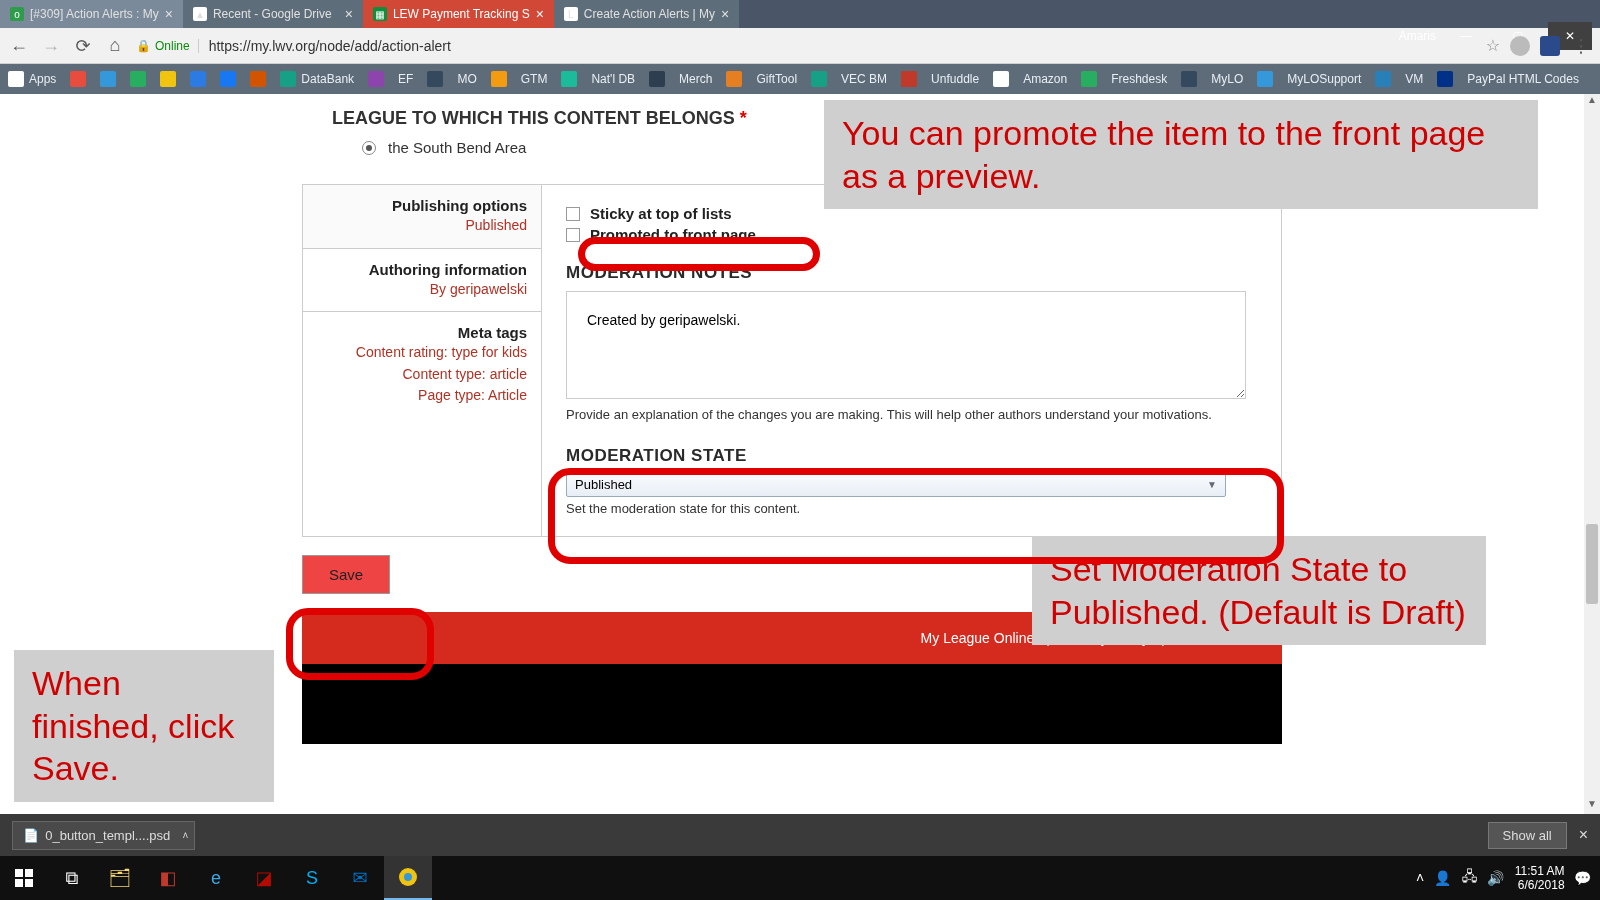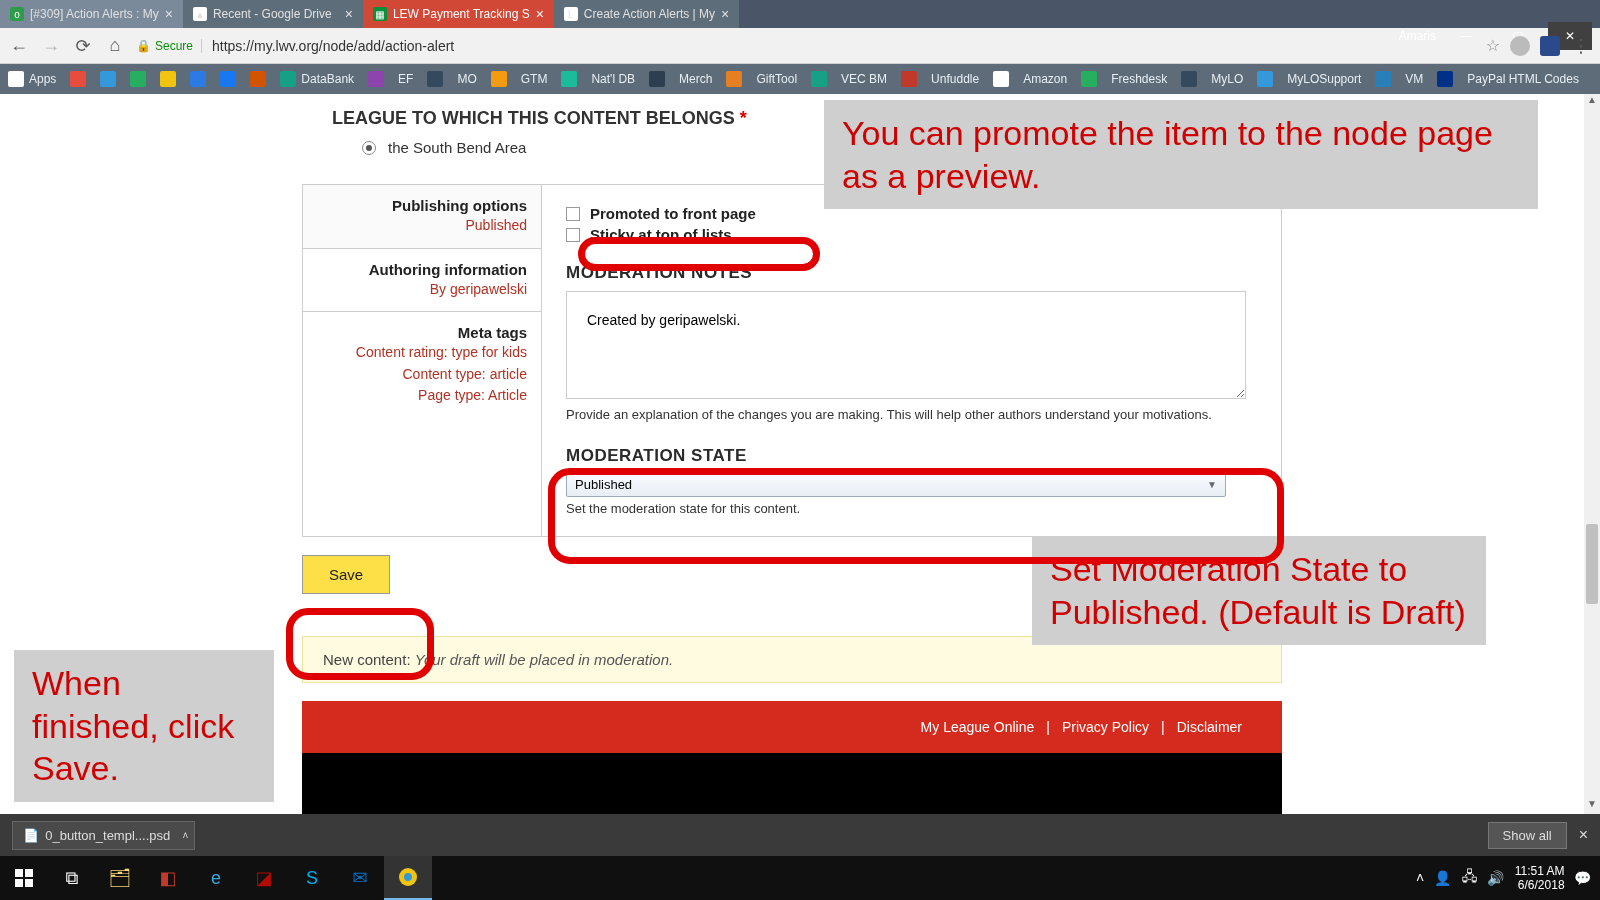--- a/index.html
+++ b/index.html
@@ -51,21 +51,21 @@
 
 .opt-body { flex:1; border-left:1px solid #ccc; padding: 16px 20px 20px 24px; }
 .chk-row { display:flex; align-items:center; gap:10px; font-weight:bold; font-size:15px; color:#222; margin:4px 0; }
 .chk { width:14px; height:14px; border:1px solid #999; background:#fff; }
 .h-label { font-weight:bold; font-size:17px; color:#2a2a2a; margin-top:20px; letter-spacing:0.5px; }
 .textarea { width:680px; height:108px; border:1px solid #ccc; padding:20px; font-size:14px; margin-top:8px; resize:both; }
 .helptext { font-size:13px; color:#333; margin-top:4px; }
 .select { width:660px; border:1px solid #9ab; background:linear-gradient(#fafcff,#e8eef5); font-size:13px; padding:4px 8px; margin-top:6px; display:flex; justify-content:space-between; align-items:center; border-radius:2px; }
 .select .caret { color:#667; font-size:10px; }
 
-.save-btn { margin-top:18px; background:#fde047; border:1px solid #999; padding:10px 26px; font-size:15px; color:#222; cursor:pointer; }
+.save-btn { margin-top:18px; background:#ef4444; border:1px solid #999; padding:10px 26px; font-size:15px; color:#222; cursor:pointer; }
 
 .notice { margin-top:42px; background:#fffbe0; border:1px solid #eee4a0; padding:14px 20px; font-size:15px; color:#444; }
 .notice .ital { font-style:italic; color:#555; }
 
 .footerbar { margin-top:18px; height:52px; background:#d52b1e; color:#fff; display:flex; align-items:center; justify-content:flex-end; padding-right:40px; font-size:14px; gap:12px; }
 .footerbar a { color:#fff; text-decoration:none; }
 .blackband { height:80px; background:#000; }
 
 
 .anno { position:absolute; background:#cfcfcf; color:#d00000; font-family: 'Segoe UI', sans-serif; font-size:34px; line-height:1.25; padding:12px 18px; font-weight:400; }
@@ -127,21 +127,21 @@
   </div>
 </div>
 
 <div class="urlbar">
   <span class="navicon">←</span>
   <span class="navicon" style="opacity:.4">→</span>
   <span class="navicon">⟳</span>
   <span class="navicon">⌂</span>
   <span class="lock">
     <span style="color:#0a8f0a">🔒</span>
-    <span>Secure</span>
+    <span>Online</span>
   </span>
   <span class="url">https://my.lwv.org/node/add/action-alert</span>
   <span class="urlstar">☆</span>
   <span class="urlext"></span>
   <span class="urlext" style="background:#2b4a8b;border-radius:3px"></span>
   <span class="navicon">⋮</span>
 </div>
 
 <div class="bmbar">
   <span class="bm">
@@ -283,62 +283,59 @@
         <div class="opt-tab">
           <div class="t-title">Meta tags</div>
           <div class="t-sub">Content rating: type for kids</div>
           <div class="t-sub">Content type: article</div>
           <div class="t-sub">Page type: Article</div>
         </div>
       </div>
       <div class="opt-body">
         <div class="chk-row">
           <span class="chk"></span>
-          <span>Promoted to front page</span>
+          <span>Sticky at top of lists</span>
         </div>
         <div class="chk-row">
           <span class="chk"></span>
-          <span>Sticky at top of lists</span>
+          <span>Promoted to front page</span>
         </div>
 
         <div class="h-label">MODERATION NOTES</div>
         <textarea class="textarea" style="">Created by geripawelski.</textarea>
         <div class="helptext">Provide an explanation of the changes you are making. This will help other authors understand your motivations.</div>
 
         <div class="h-label" style="margin-top:24px">MODERATION STATE</div>
         <div class="select">
           <span>Published</span>
           <span class="caret">▼</span>
         </div>
         <div class="helptext">Set the moderation state for this content.</div>
       </div>
     </div>
 
     <button class="save-btn">Save</button>
 
-    <div class="notice">
-      <span>New content: </span><span class="ital">Your draft will be placed in moderation.</span>
-    </div>
 
     <div class="footerbar">
       <a>My League Online</a> |
       <a>Privacy Policy</a> |
       <a>Disclaimer</a>
     </div>
     <div class="blackband"></div>
   </div>
 </div>
 
 <div class="vscroll">
   <div class="arrow" style="top:0">▲</div>
   <div class="thumb"></div>
   <div class="arrow" style="bottom:0">▼</div>
 </div>
 
-<div class="anno" style="top:100px; left:824px; width:714px">You can promote the item to the node page as a preview.</div>
+<div class="anno" style="top:100px; left:824px; width:714px">You can promote the item to the front page as a preview.</div>
 <div class="ring" style="top:237px; left:578px; width:242px; height:34px"></div>
 
 <div class="anno" style="top:536px; left:1032px; width:454px">Set Moderation State to Published. (Default is Draft)</div>
 <div class="ring" style="top:468px; left:548px; width:736px; height:96px"></div>
 
 <div class="anno" style="top:650px; left:14px; width:260px">When finished, click Save.</div>
 <div class="ring" style="top:608px; left:286px; width:148px; height:72px"></div>
 
 <div class="dlbar">
   <div class="dlitem">

